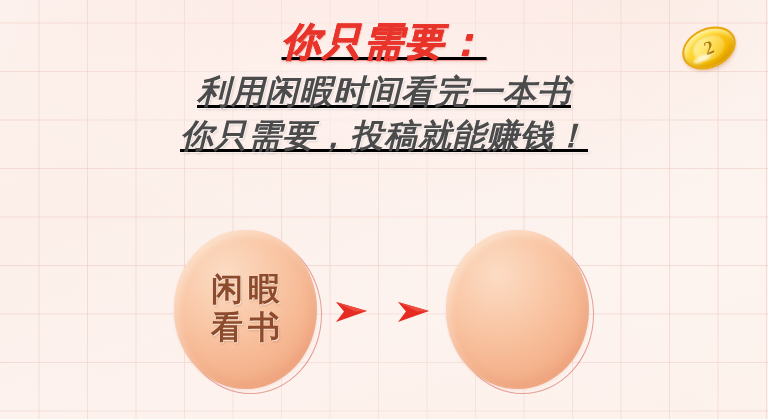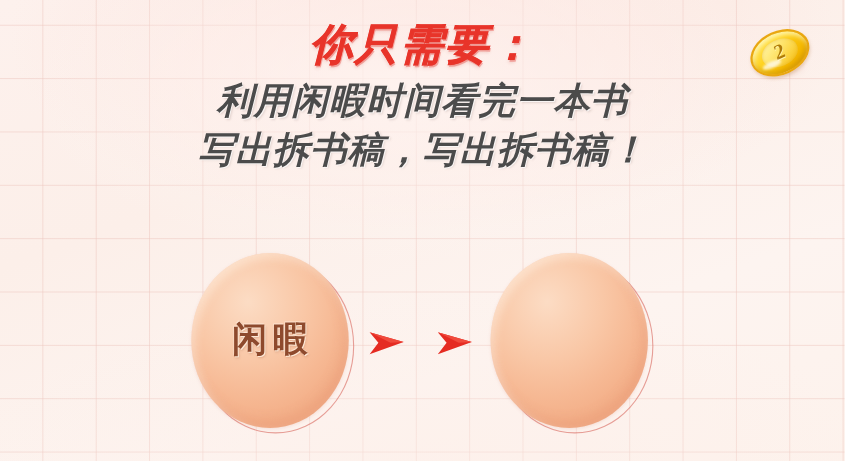--- a/index.html
+++ b/index.html
@@ -39,20 +39,21 @@
       radial-gradient(ellipse 60% 50% at 48% 20%, rgba(255,246,243,0.78) 0%, rgba(255,246,243,0) 75%),
       radial-gradient(ellipse 80% 60% at 50% 105%, rgba(253,238,232,0.55) 0%, rgba(253,238,232,0) 70%);
     pointer-events:none;
   }
 
   
   .headline {
     position:absolute;
     left:0; right:0; top:22px;
     text-align:center;
+    text-decoration:underline;
   }
 
   .title-main {
     font-size:39px;
     font-weight:bold;
     font-style:italic;
     letter-spacing:2px;
     color:#e8342a;
     line-height:1.05;
     text-shadow:
@@ -207,29 +208,30 @@
         <div class="coin-face"></div>
         <div class="coin-glyph">2</div>
         <div class="coin-glint"></div>
       </div>
     </div>
   </div>
 
   <div class="headline">
     <div class="title-main">你只需要：</div>
     <div class="subline l1">利用闲暇时间看完一本书</div>
-    <div class="subline l2">写出拆书稿，写出拆书稿！</div>
+    <div class="subline l2">你只需要，投稿就能赚钱！</div>
   </div>
 
   <div class="flow">
 
     <div class="badge">
       <div class="badge-ring"></div>
       <div class="badge-disc">
         <div class="badge-line">闲暇</div>
+        <div class="badge-line">看书</div>
       </div>
     </div>
 
     <div class="arrow">
       <svg width="40" height="30" viewBox="0 0 40 30">
         <path d="M3 5 L34 14 L3 25 L11 14.5 Z" fill="#e52b22"></path>
         <path d="M3 5 L34 14 L22 14.5 Z" fill="#f04a3c"></path>
       </svg>
     </div>
 

